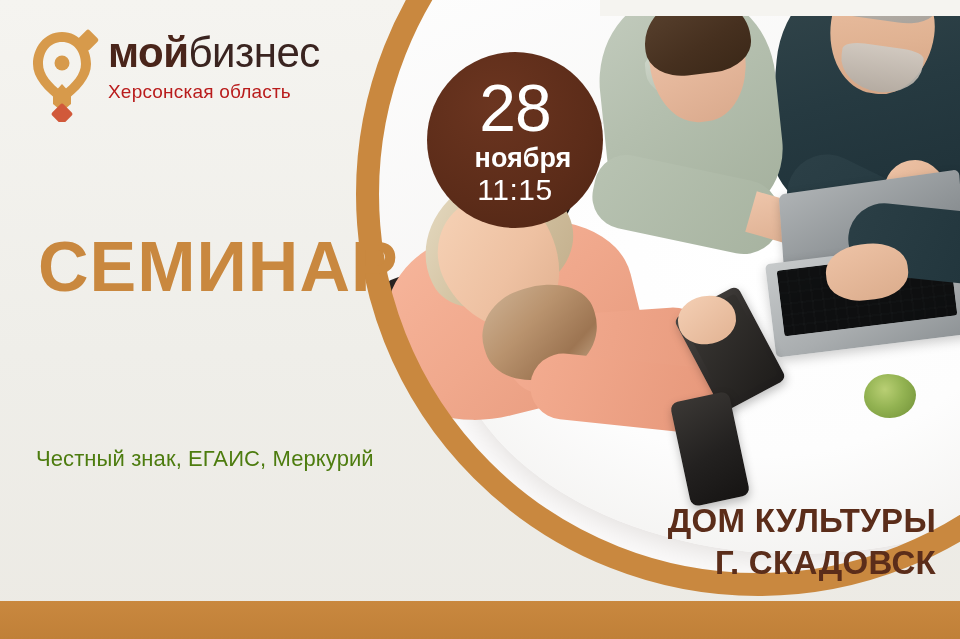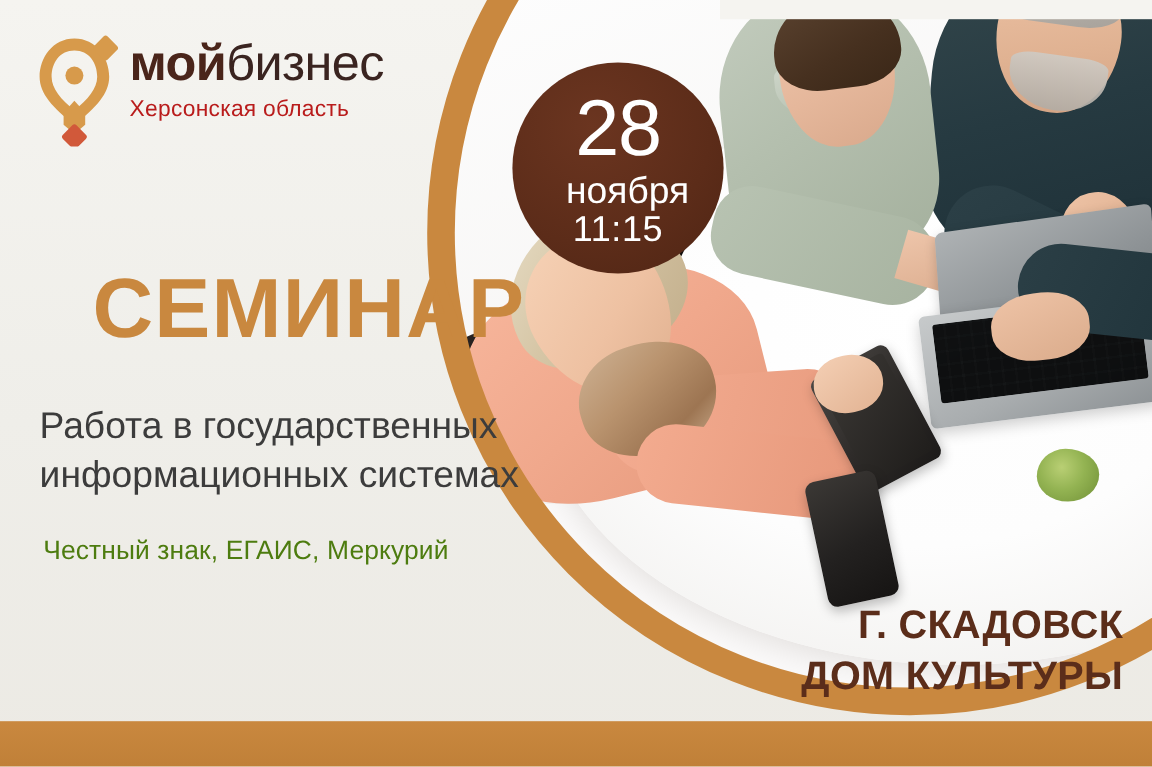--- a/index.html
+++ b/index.html
@@ -231,22 +231,22 @@
     justify-content: center;
     line-height: 1;
   }
   .date-day {
     font-size: 66px;
     font-weight: 400;
     letter-spacing: -1px;
     margin-bottom: 4px;
   }
   .date-month {
-    font-size: 31px;
-    font-weight: 400;
+    font-size: 27px;
+    font-weight: 700;
     margin-bottom: 3px;
     margin-left: 16px;
   }
   .date-time {
     font-size: 30px;
     font-weight: 400;
     letter-spacing: .5px;
   }
 
   
@@ -283,27 +283,26 @@
     font-size: 19px;
     color: #b91c1c;
     letter-spacing: .2px;
     white-space: nowrap;
   }
 
   
   .headline {
     position: absolute;
     left: 38px;
-    top: 222px;
+    top: 232px;
     font-size: 70px;
     font-weight: 800;
     letter-spacing: 1px;
     color: #c9883f;
     line-height: 1;
-    margin-left: 39px;
   }
   .subhead {
     position: absolute;
     left: 33px;
     top: 335px;
     width: 520px;
     font-size: 31px;
     font-weight: 400;
     color: #3c3c3c;
     line-height: 1.32;
@@ -402,27 +401,23 @@
       </svg>
     </div>
     <div class="logo-text">
       <div class="logo-word"><span class="lw-moy">мой</span><span class="lw-biz">бизнес</span></div>
       <div class="logo-sub">Херсонская область</div>
     </div>
   </div>
 
   <div class="headline">СЕМИНАР</div>
 
-  <div class="subhead">
-    <div>Работа в государственных</div>
-    <div>информационных системах</div>
+
+  <div class="tagline">Честный знак, ЕГАИС, Меркурий</div>
+
+  <div class="venue">
+    <div>ДОМ КУЛЬТУРЫ</div>
+    <div>Г. СКАДОВСК</div>
   </div>
 
-  <div class="tagline">Честный знак, ЕГАИС, Меркурий</div>
-
-  <div class="venue">
-    <div>Г. СКАДОВСК</div>
-    <div>ДОМ КУЛЬТУРЫ</div>
-  </div>
-
   <div class="bottom-bar"></div>
 
 </div>
 
 </body></html>

